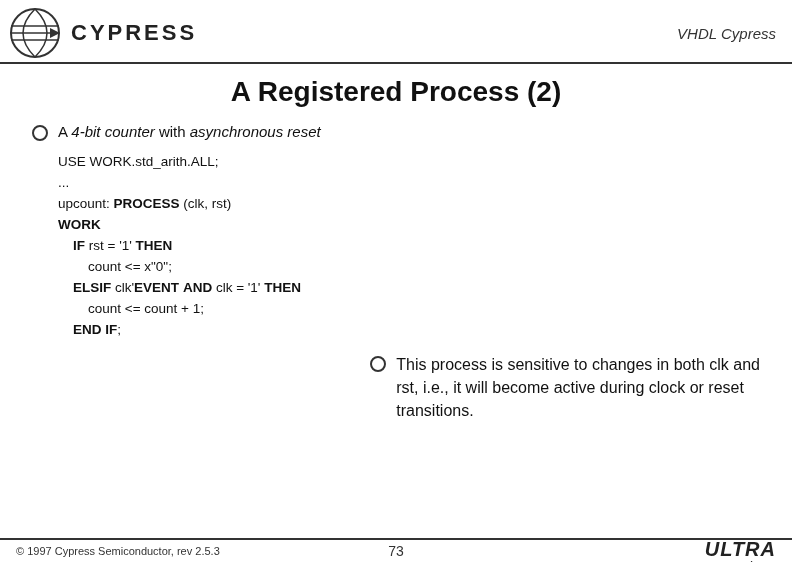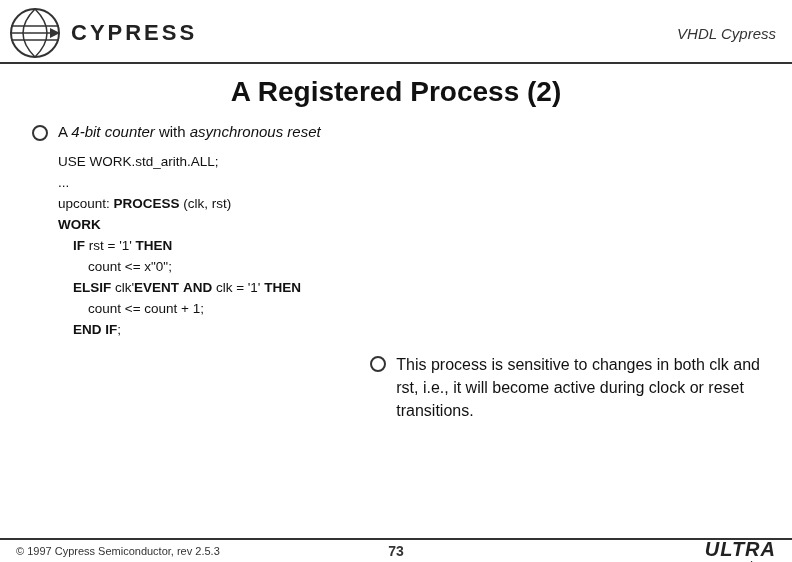--- a/index.html
+++ b/index.html
@@ -127,21 +127,21 @@
     }
 
     .footer-copyright {
       font-size: 11px;
       color: #333;
     }
 
     .footer-page {
       font-size: 14px;
       color: #333;
-      font-weight: bold;
+      font-weight: normal;
       position: absolute;
       left: 50%;
       transform: translateX(-50%);
     }
 
     
     .ultra-logic {
       display: flex;
       flex-direction: column;
       align-items: flex-end;

